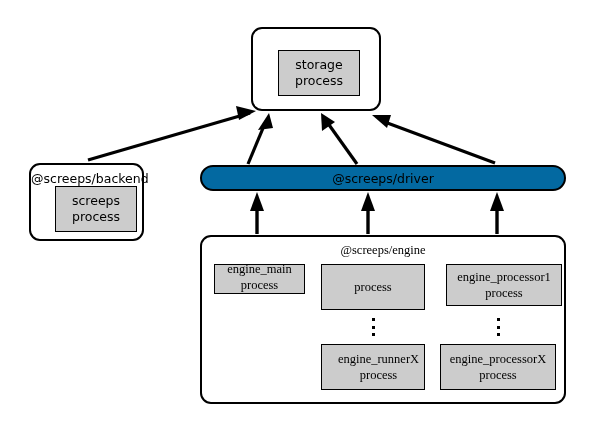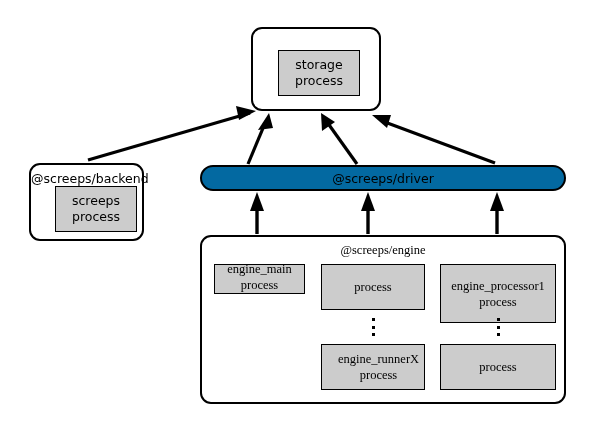--- a/index.html
+++ b/index.html
@@ -97,21 +97,21 @@
   #pkg-backend { left: 29px;  top: 163px; width: 115px; height: 78px; }
   #pkg-backend .pkg-title { top: 6px; }
   #proc-backend { left: 24px; top: 21px; width: 82px; height: 46px; }
 
   #pill-driver  { left: 200px; top: 165px; width: 366px; height: 26px; }
 
   #pkg-engine   { left: 200px; top: 235px; width: 366px; height: 169px; font-family: Liberation Serif, serif; }
   #pkg-engine .pkg-title { top: 6px; }
   #proc-engine-main       { left: 12px;  top: 27px;  width: 91px;  height: 30px; justify-content: flex-end; }
   #proc-engine-runner1    { left: 119px; top: 27px;  width: 104px; height: 46px; }
-  #proc-engine-processor1 { left: 238px; top: 27px;  width: 116px; height: 59px; }
+  #proc-engine-processor1 { left: 244px; top: 27px;  width: 116px; height: 42px; }
   #proc-engine-runnerx    { left: 119px; top: 107px; width: 104px; height: 46px; padding-left: 11px; }
   #proc-engine-processorx { left: 238px; top: 107px; width: 116px; height: 46px; }
   #dots-runner    { left: 168px; top: 81px; }
   #dots-processor { left: 293px; top: 81px; }
 </style>
 </head>
 <body>
 
 <div id="canvas">
 
@@ -199,17 +199,18 @@
         <i></i>
         <i></i>
     </div>
 
     <div class="proc" id="proc-engine-runnerx">
       <span>engine_runnerX</span>
       <span>process</span>
     </div>
 
     <div class="proc" id="proc-engine-processorx">
+      <span>engine_processorX</span>
       <span>process</span>
     </div>
   </div>
 
 </div>
 
 </body></html>

